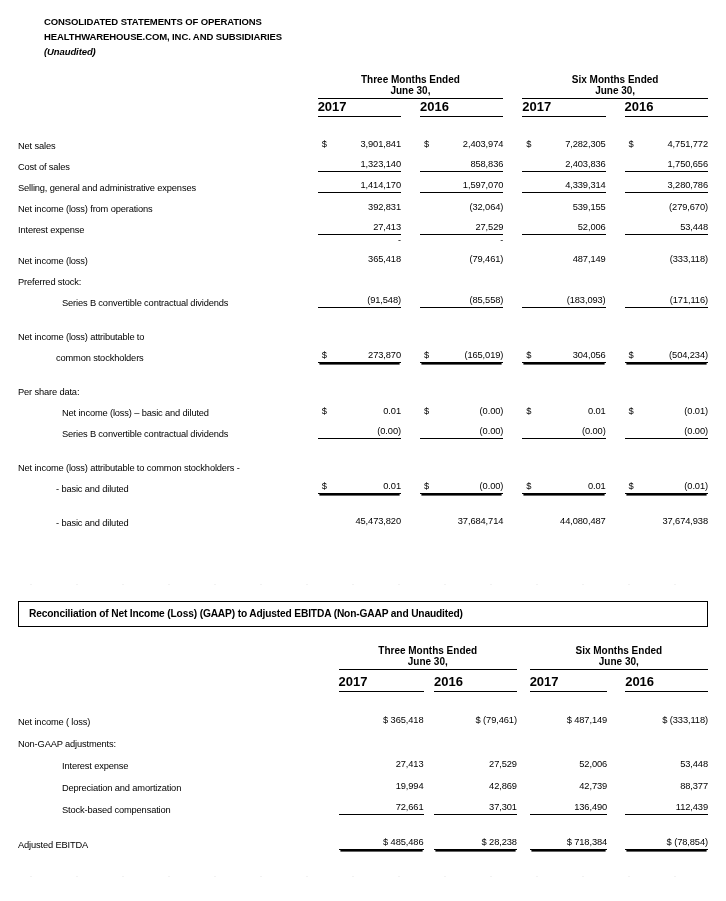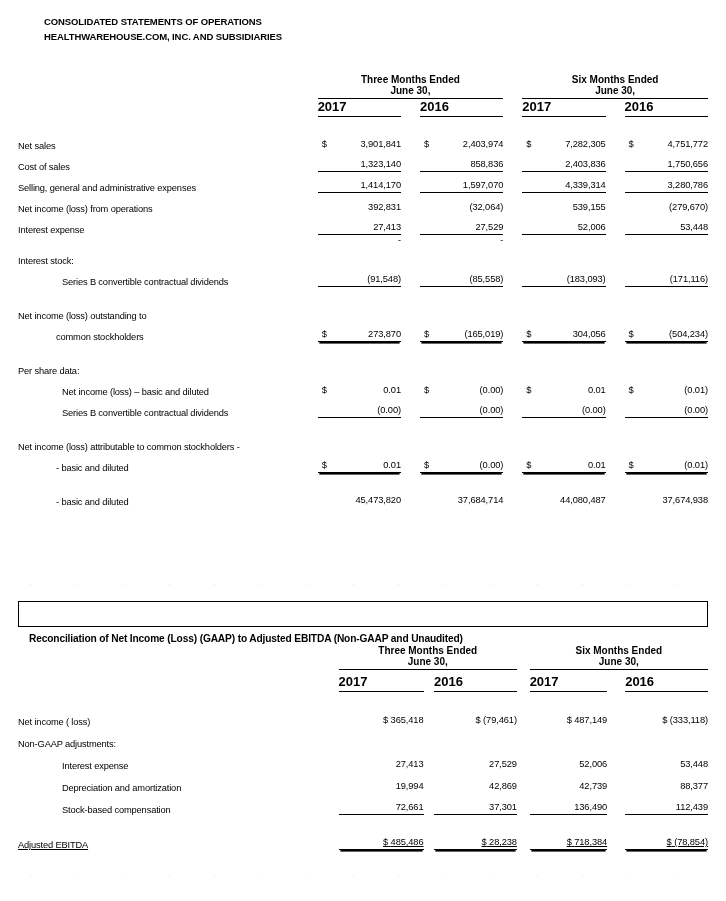--- a/index.html
+++ b/index.html
@@ -112,39 +112,39 @@
     border: 1.2px solid #000;
     box-sizing: border-box;
   }
   .banner-text {
     position: absolute;
     left: 10px;
     top: 6px;
     font-size: 10.2px;
     font-weight: bold;
     letter-spacing: -0.15px;
-    margin-top: 25px;
   }
 
   
   .artifact-line {
     position: absolute;
     left: 30px;
     width: 660px;
     height: 1px;
     background: repeating-linear-gradient(to right,
                 #f2f2f2 0px, #f2f2f2 2px, transparent 2px, transparent 46px);
   }
 </style>
 </head>
 <body>
 
 <div class="doc-header">
   <div>CONSOLIDATED STATEMENTS OF OPERATIONS</div>
   <div>HEALTHWAREHOUSE.COM, INC. AND SUBSIDIARIES</div>
+  <div class="unaudited">(Unaudited)</div>
 </div>
 
 <table class="stmt" id="t1" style="left:18px; top:74px; width:690px;">
   <colgroup>
     <col style="width:284px">
     <col style="width:79px">
       <col style="width:18px">
     <col style="width:79px">
       <col style="width:18px">
     <col style="width:79px">
@@ -283,21 +283,39 @@
         <td></td>
         <td class="dash" style="height: 8px;">-</td>
         <td></td>
         <td class="dash" style="height: 8px;">-</td>
         <td></td>
         <td class="dash" style="height: 8px;"></td>
         <td></td>
         <td class="dash" style="height: 8px;"></td>
       </tr>
       <tr class="row-h">
-        <td class="lbl">Interest stock:</td>
+        <td class="lbl">Net income (loss)</td>
+        <td class="num">
+          <span class="cellbox"><span>365,418</span></span>
+        </td>
+        <td class="gap"></td>
+        <td class="num">
+          <span class="cellbox"><span>(79,461)</span></span>
+        </td>
+        <td class="gap"></td>
+        <td class="num">
+          <span class="cellbox"><span>487,149</span></span>
+        </td>
+        <td class="gap"></td>
+        <td class="num">
+          <span class="cellbox"><span>(333,118)</span></span>
+        </td>
+      </tr>
+      <tr class="row-h">
+        <td class="lbl">Preferred stock:</td>
         <td class="num">
           <span class="cellbox"><span></span></span>
         </td>
         <td class="gap"></td>
         <td class="num">
           <span class="cellbox"><span></span></span>
         </td>
         <td class="gap"></td>
         <td class="num">
           <span class="cellbox"><span></span></span>
@@ -322,21 +340,21 @@
         </td>
         <td class="gap"></td>
         <td class="num">
           <span class="cellbox rule-single"><span>(171,116)</span></span>
         </td>
       </tr>
       <tr class="spacer-row">
         <td colspan="8"></td>
       </tr>
       <tr class="row-h">
-        <td class="lbl">Net income (loss) outstanding to</td>
+        <td class="lbl">Net income (loss) attributable to</td>
         <td class="num">
           <span class="cellbox"><span></span></span>
         </td>
         <td class="gap"></td>
         <td class="num">
           <span class="cellbox"><span></span></span>
         </td>
         <td class="gap"></td>
         <td class="num">
           <span class="cellbox"><span></span></span>
@@ -623,21 +641,21 @@
           <span class="cellbox rule-single"><span>136,490</span></span>
         </td>
         <td class="gap"></td>
         <td class="num">
           <span class="cellbox rule-single"><span>112,439</span></span>
         </td>
       </tr>
       <tr class="spacer-row">
         <td colspan="8"></td>
       </tr>
-      <tr class="row-tight" style="height: 22px; text-decoration: underline;">
+      <tr class="row-tight" style="height: 22px;">
         <td class="lbl">Adjusted EBITDA</td>
         <td class="num">
           <span class="cellbox rule-double"><span>$</span>&nbsp;<span>485,486</span></span>
         </td>
         <td class="gap"></td>
         <td class="num">
           <span class="cellbox rule-double"><span>$</span>&nbsp;<span>28,238</span></span>
         </td>
         <td class="gap"></td>
         <td class="num">

